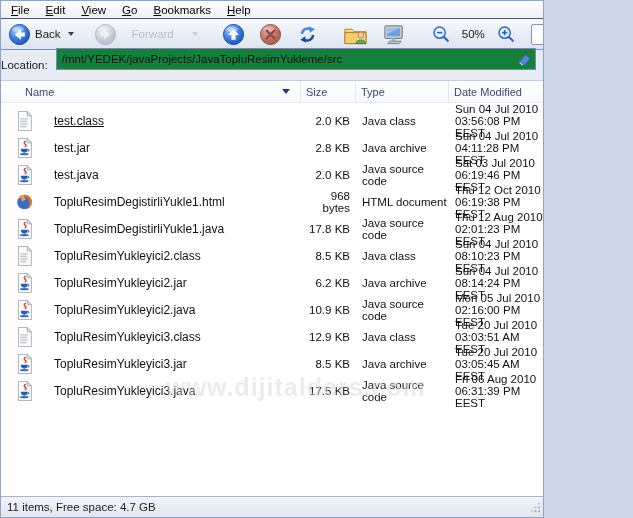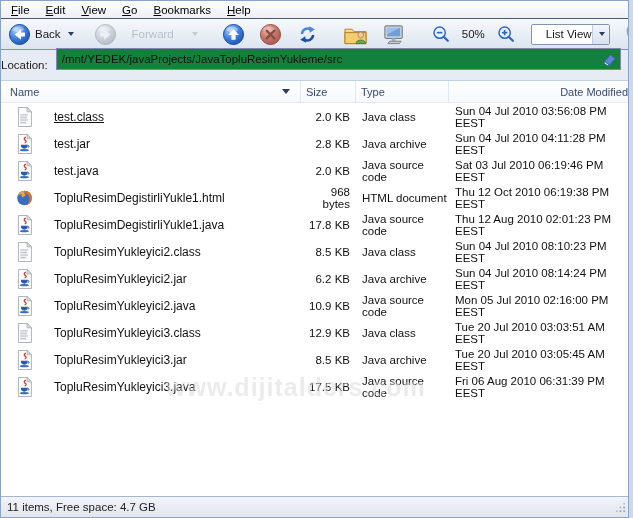--- a/index.html
+++ b/index.html
@@ -1,18 +1,18 @@
 <!DOCTYPE html>
 <html><head>
 <meta charset="utf-8">
 <style>
   html,body{margin:0;padding:0;background:#cfd8e6;}
   *{box-sizing:border-box;}
   .window{
-    width:629px;height:518px;
+    width:544px;height:518px;
     border:1px solid #8ba3c9;
     background:#fff;
     font-family:"Liberation Sans",sans-serif;
     display:flex;flex-direction:column;
     position:relative;overflow:hidden;
   }
   
   .menubar{
     height:18px;flex:0 0 18px;
     background:linear-gradient(#fdfdfe,#eef0f5);
@@ -64,22 +64,22 @@
   
   .list{flex:1 1 auto;background:#fff;position:relative;overflow:hidden;}
   .lhead{
     display:grid;grid-template-columns:300px 55px 93px 1fr;
     height:22px;align-items:center;
     background:linear-gradient(#ffffff,#f6f8fc);
     border-bottom:1px solid #e4eaf3;
     color:#3b4a6e;font-size:11px;
   }
   .lhead .hc{height:100%;display:flex;align-items:center;border-right:1px solid #dfe7f2;padding-left:5px;}
-  .lhead .hc:last-child{border-right:none;justify-content:flex-end;}
-  .lhead .hc.name{padding-left:9px;}
+  .lhead .hc:last-child{border-right:none;}
+  .lhead .hc.name{padding-left:24px;}
   .lhead .hc.name .flex{flex:1;}
   .sort-caret{width:0;height:0;border-left:4px solid transparent;border-right:4px solid transparent;border-top:5px solid #2b3b66;margin-right:10px;}
   .rows{position:relative;}
   .row{
     display:grid;grid-template-columns:300px 55px 93px 1fr;
     height:27px;align-items:center;
     font-size:11.5px;color:#111;
   }
   .c-name{display:flex;align-items:center;gap:20px;padding-left:14px;font-size:12px;overflow:hidden;}
   .c-name svg{flex:0 0 auto;}

